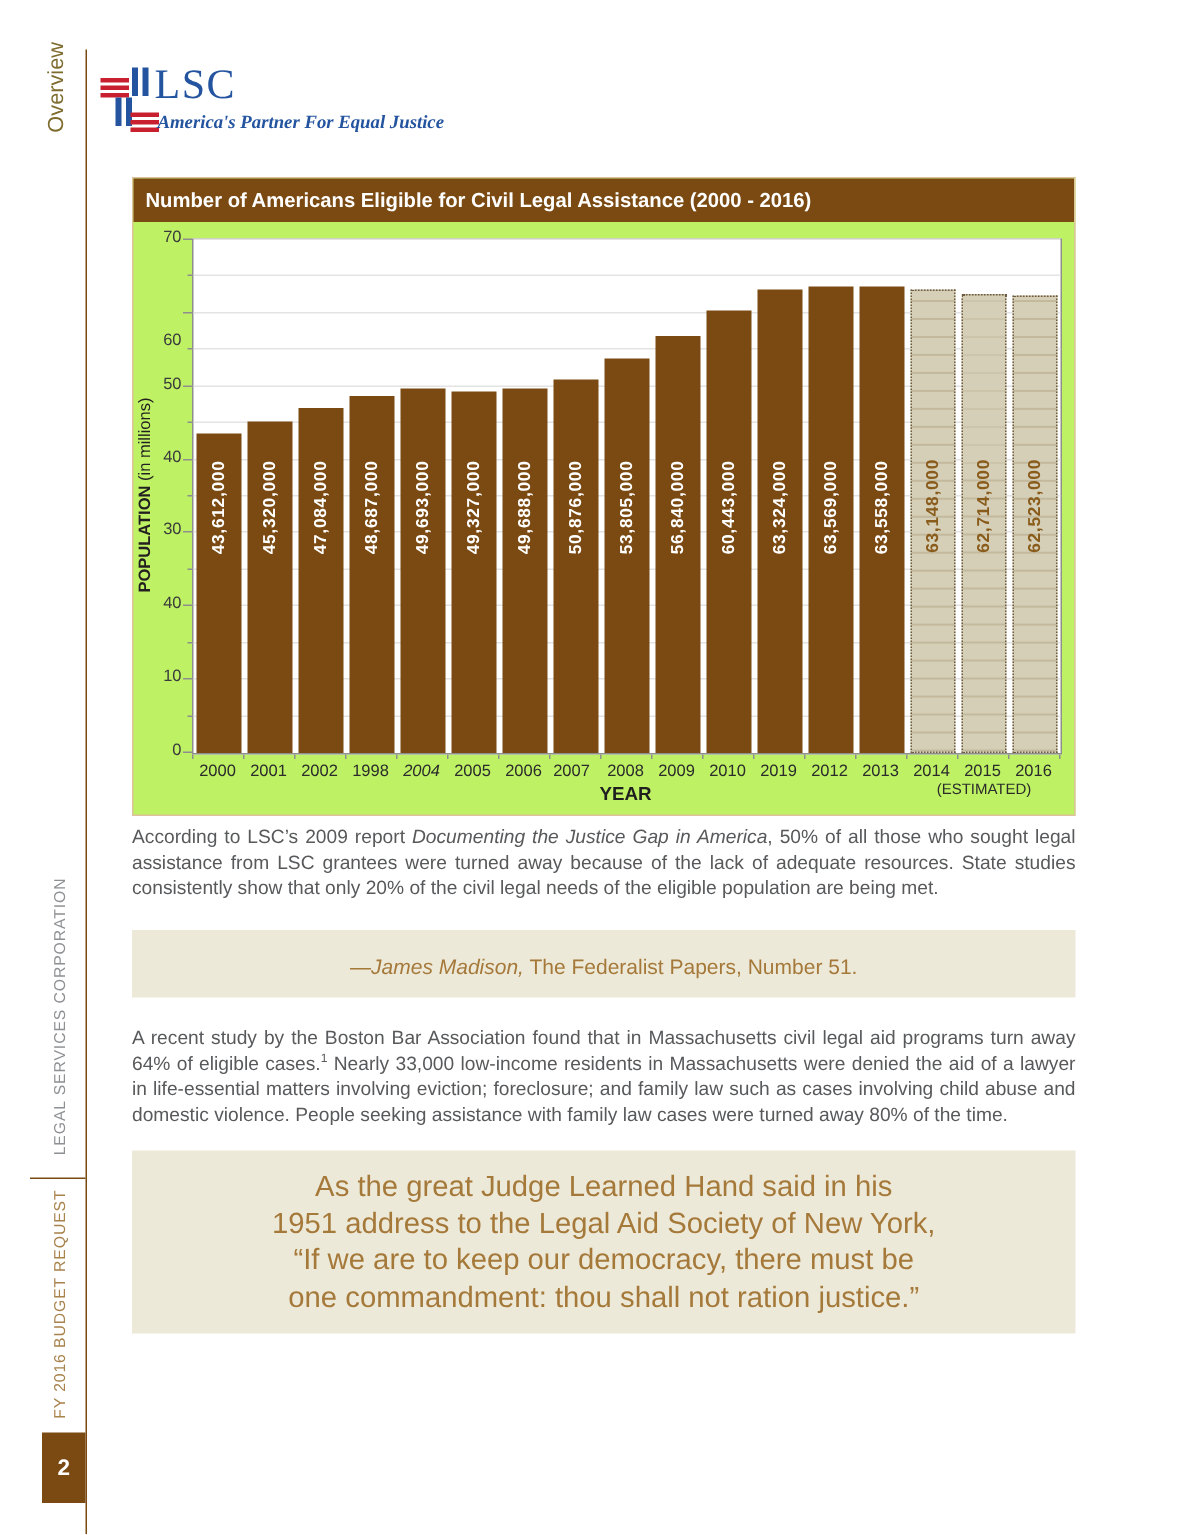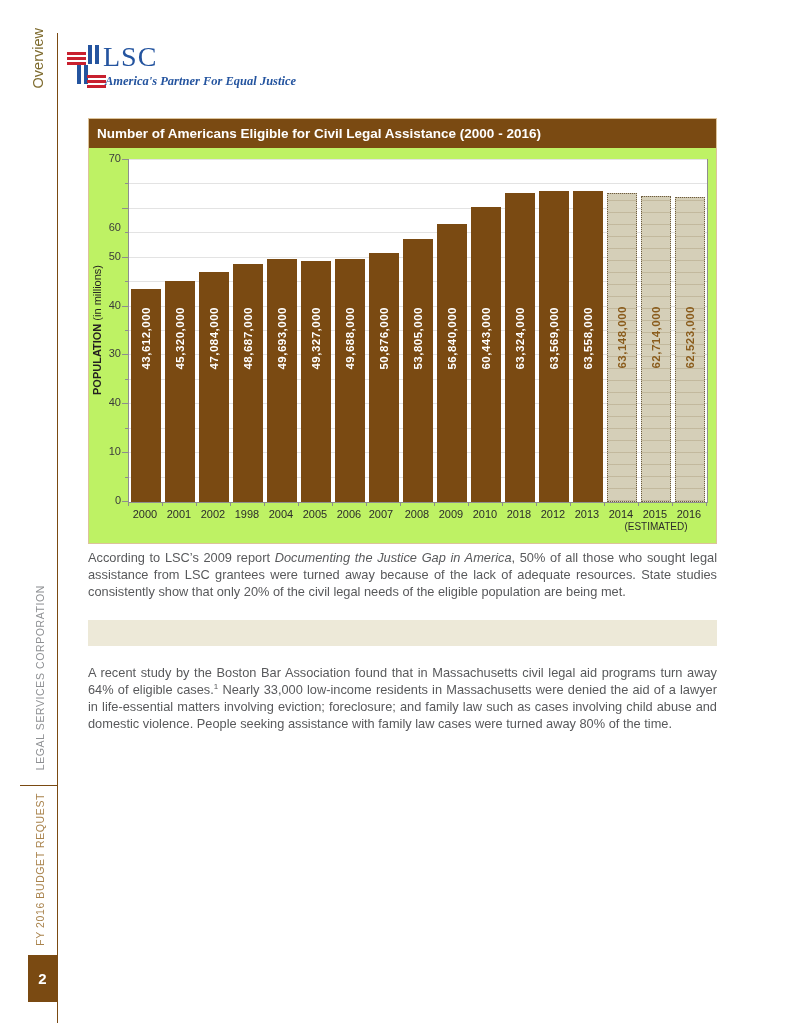--- a/index.html
+++ b/index.html
@@ -206,32 +206,33 @@
                 <span>62,714,000</span>
               </div>
             </div>
             <div class="bar est" style="left: 546px; width: 30px; height: 305px;">
               <div class="lbl">
                 <span>62,523,000</span>
               </div>
             </div>
           </div>
         <div class="est-note">(ESTIMATED)</div>
+        <div class="xaxis-title">YEAR</div>
       <div class="xlab" style="left: 39px;">2000</div>
           <div class="xlab" style="left: 73px;">2001</div>
           <div class="xlab" style="left: 107px;">2002</div>
           <div class="xlab" style="left: 141px;">1998</div>
-          <div class="xlab" style="left: 175px;">2004</div>
+          <div class="xlab" style="left: 175px; font-style: italic;">2004</div>
           <div class="xlab" style="left: 209px;">2005</div>
           <div class="xlab" style="left: 243px;">2006</div>
           <div class="xlab" style="left: 275px;">2007</div>
           <div class="xlab" style="left: 311px;">2008</div>
           <div class="xlab" style="left: 345px;">2009</div>
           <div class="xlab" style="left: 379px;">2010</div>
-          <div class="xlab" style="left: 413px;">2018</div>
+          <div class="xlab" style="left: 413px;">2019</div>
           <div class="xlab" style="left: 447px;">2012</div>
           <div class="xlab" style="left: 481px;">2013</div>
           <div class="xlab" style="left: 515px;">2014</div>
           <div class="xlab" style="left: 549px;">2015</div>
           <div class="xlab" style="left: 583px;">2016</div>
           <div class="xtick" style="left: 39px;"></div>
           <div class="xtick" style="left: 73px;"></div>
           <div class="xtick" style="left: 107px;"></div>
           <div class="xtick" style="left: 141px;"></div>
           <div class="xtick" style="left: 175px;"></div>
@@ -271,19 +272,26 @@
           <div class="ytick minor" style="top: 133.143px;"></div>
           <div class="ytick minor" style="top: 84.2857px;"></div>
           <div class="ytick minor" style="top: 35.4286px;"></div>
         </div>
     </div>
 
 
     <p class="body-p"><span>According to LSC’s 2009 report </span><i>Documenting the Justice Gap in America</i><span>, 50% of all those who sought legal assistance from LSC grantees were turned away because of the lack of adequate resources. State studies consistently show that only 20% of the civil legal needs of the eligible population are being met.</span></p>
 
     <div class="quote">
+      <div class="attribution"><i>—James Madison,</i><span> The Federalist Papers, Number 51.</span></div>
     </div>
 
     <p class="body-p p2"><span>A recent study by the Boston Bar Association found that in Massachusetts civil legal aid programs turn away 64% of eligible cases.</span><sup>1</sup><span> Nearly 33,000 low-income residents in Massachusetts were denied the aid of a lawyer in life-essential matters involving eviction; foreclosure; and family law such as cases involving child abuse and domestic violence. People seeking assistance with family law cases were turned away 80% of the time.</span></p>
 
+    <div class="quote second">
+      <div class="quote-text">As the great Judge Learned Hand said in his
+1951 address to the Legal Aid Society of New York,
+“If we are to keep our democracy, there must be
+one commandment: thou shall not ration justice.”</div>
+    </div>
 
   </div>
 </div>
 
 </body></html>

